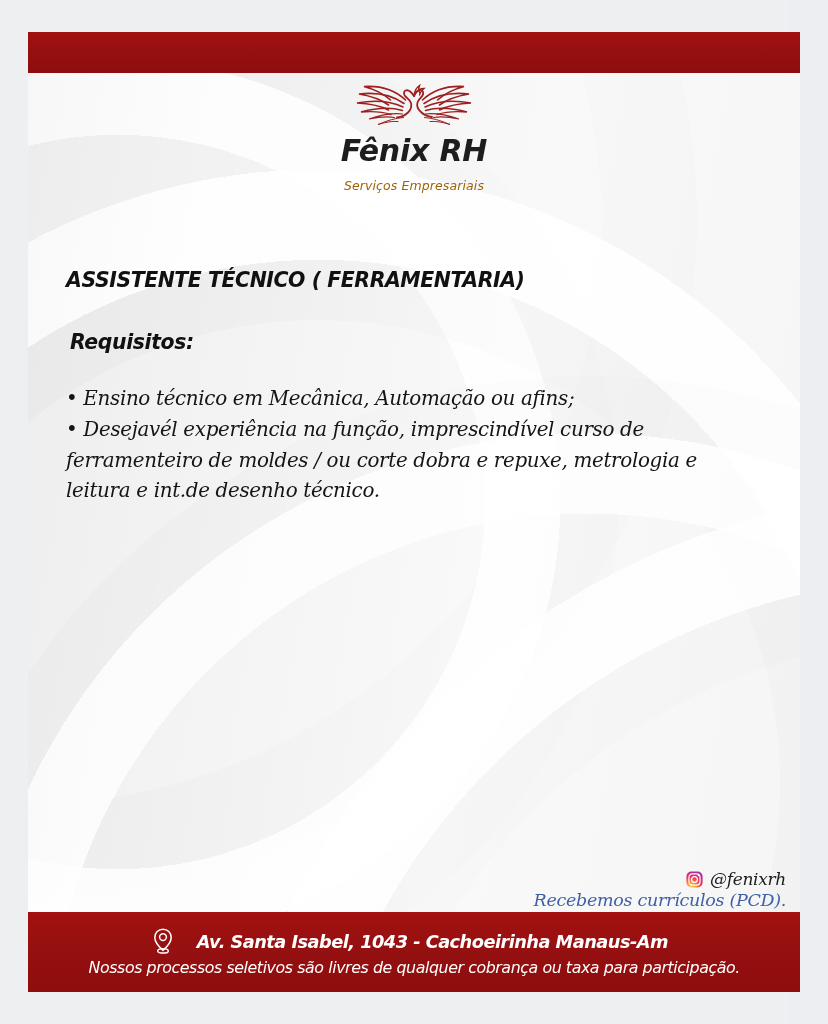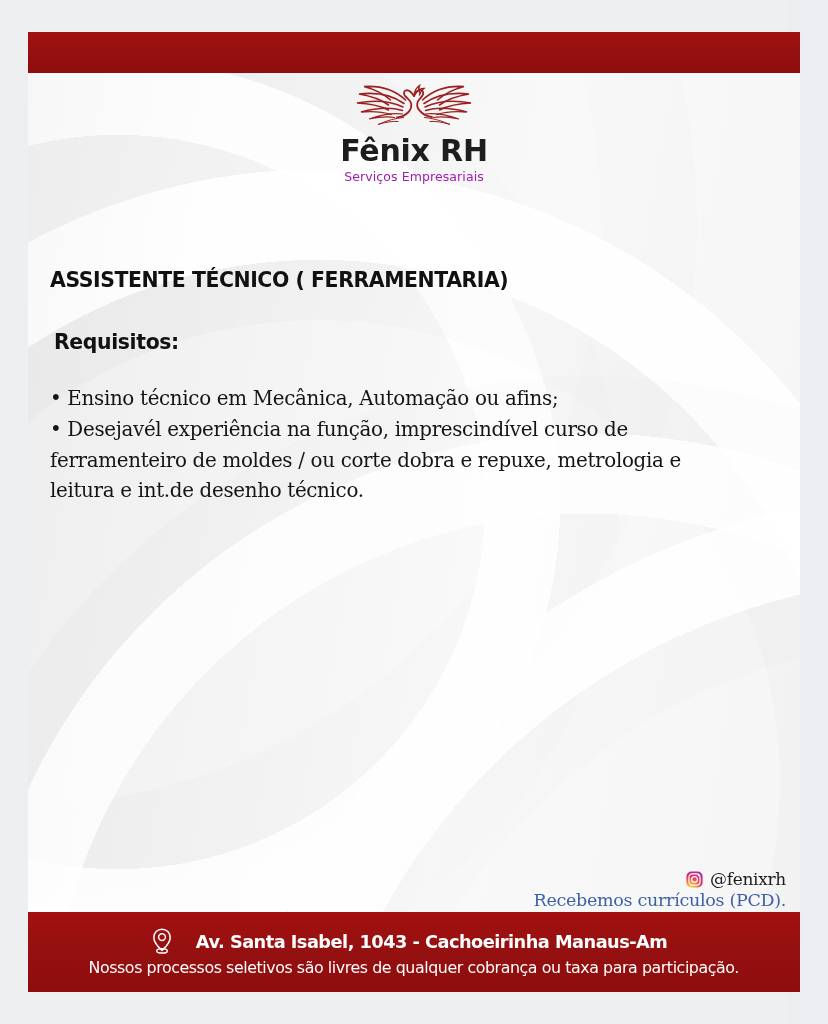--- a/index.html
+++ b/index.html
@@ -15,20 +15,21 @@
     font-family: "Liberation Sans", sans-serif;
     -webkit-font-smoothing: antialiased;
   }
 
   
   #stage {
     position: relative;
     width: 788px;
     height: 1024px;
     background: #edeff1;
+    font-style: italic;
   }
 
   
   #card {
     position: absolute;
     left: 28px;
     top: 32px;
     width: 772px;
     height: 960px;
     overflow: hidden;
@@ -128,29 +129,29 @@
     font-weight: 700;
     color: #1d1d1d;
     letter-spacing: -0.2px;
     line-height: 1.05;
     margin-top: 1px;
   }
   #tagline {
     font-family: "DejaVu Sans", sans-serif;
     font-size: 12.5px;
     font-weight: 400;
-    color: #a21caf;
+    color: #a16207;
     letter-spacing: 0.1px;
-    margin-top: 2px;
+    margin-top: 11px;
   }
 
   
   #content {
     position: absolute;
-    left: 0; top: 235px;
+    left: 16px; top: 235px;
     width: 772px;
     padding: 0 22px;
     box-sizing: border-box;
   }
   #job-title {
     font-family: "DejaVu Sans", sans-serif;
     font-size: 21.5px;
     font-weight: 700;
     color: #111111;
     letter-spacing: -0.45px;

